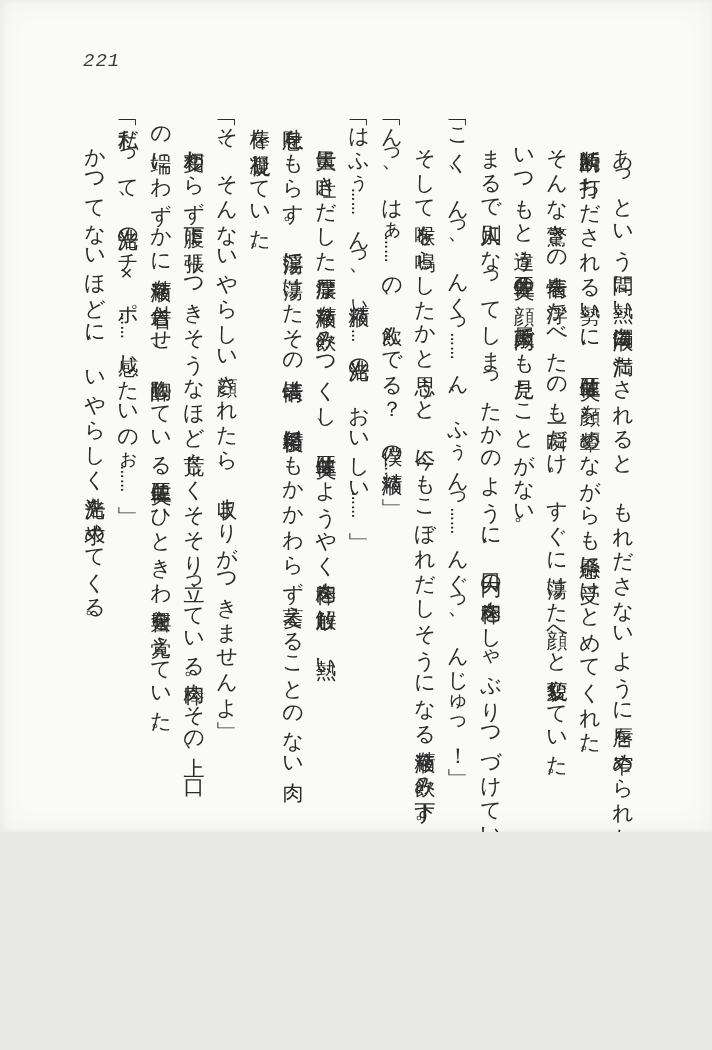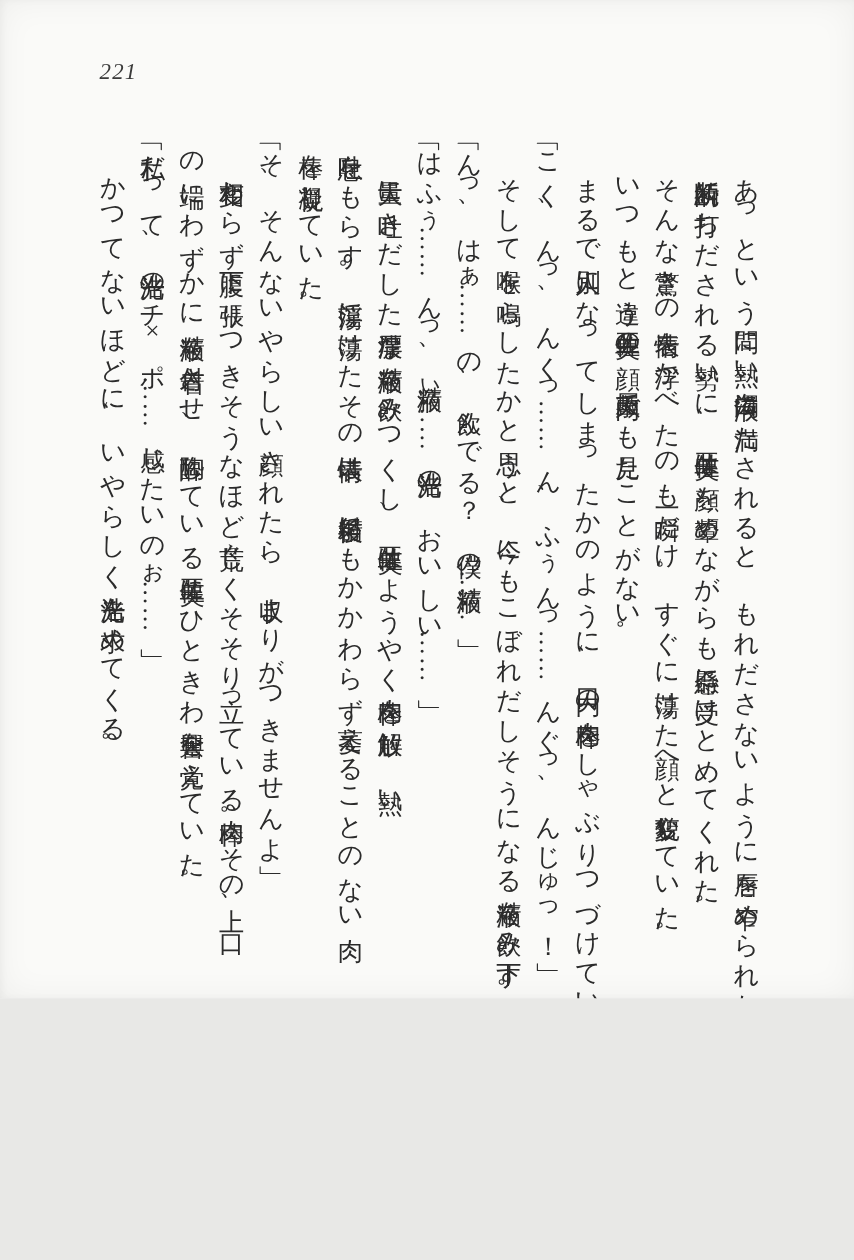--- a/index.html
+++ b/index.html
@@ -2,21 +2,21 @@
 <html lang="ja"><head>
 <meta charset="utf-8">
 <style>
   html,body{margin:0;padding:0;background:#e8e8e6;}
   .page{
     position:relative;
     width:712px;height:832px;
     margin:0 auto;
     background:var(--paper,#fafaf8);
     overflow:hidden;
-    font-family:Liberation Serif, serif;
+    font-family:Liberation Mono, monospace;
     box-shadow:inset 0 0 28px rgba(0,0,0,0.05), inset 2px 0 6px rgba(0,0,0,0.04);
   }
   .page-number{
     position:absolute;
     left:83px;top:50px;
     font-size:19px;
     font-style:italic;
     color:#3a3a3a;
     letter-spacing:1px;
   }

